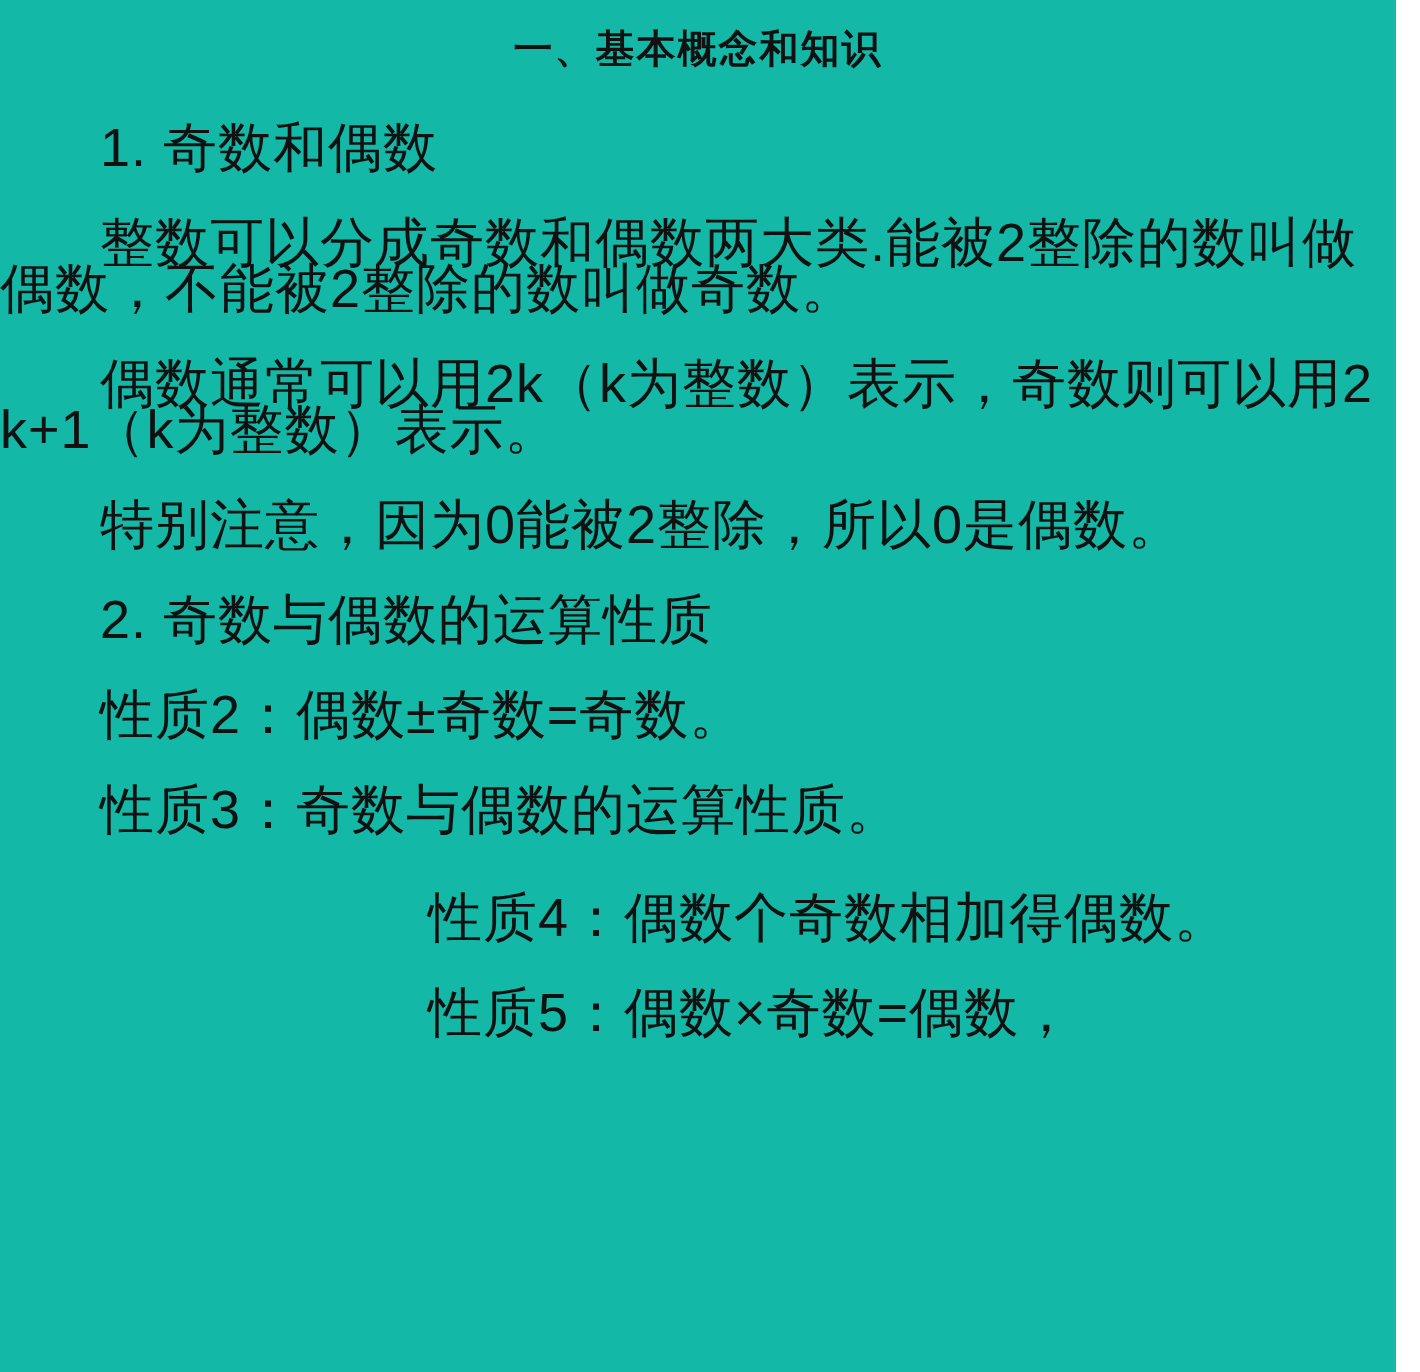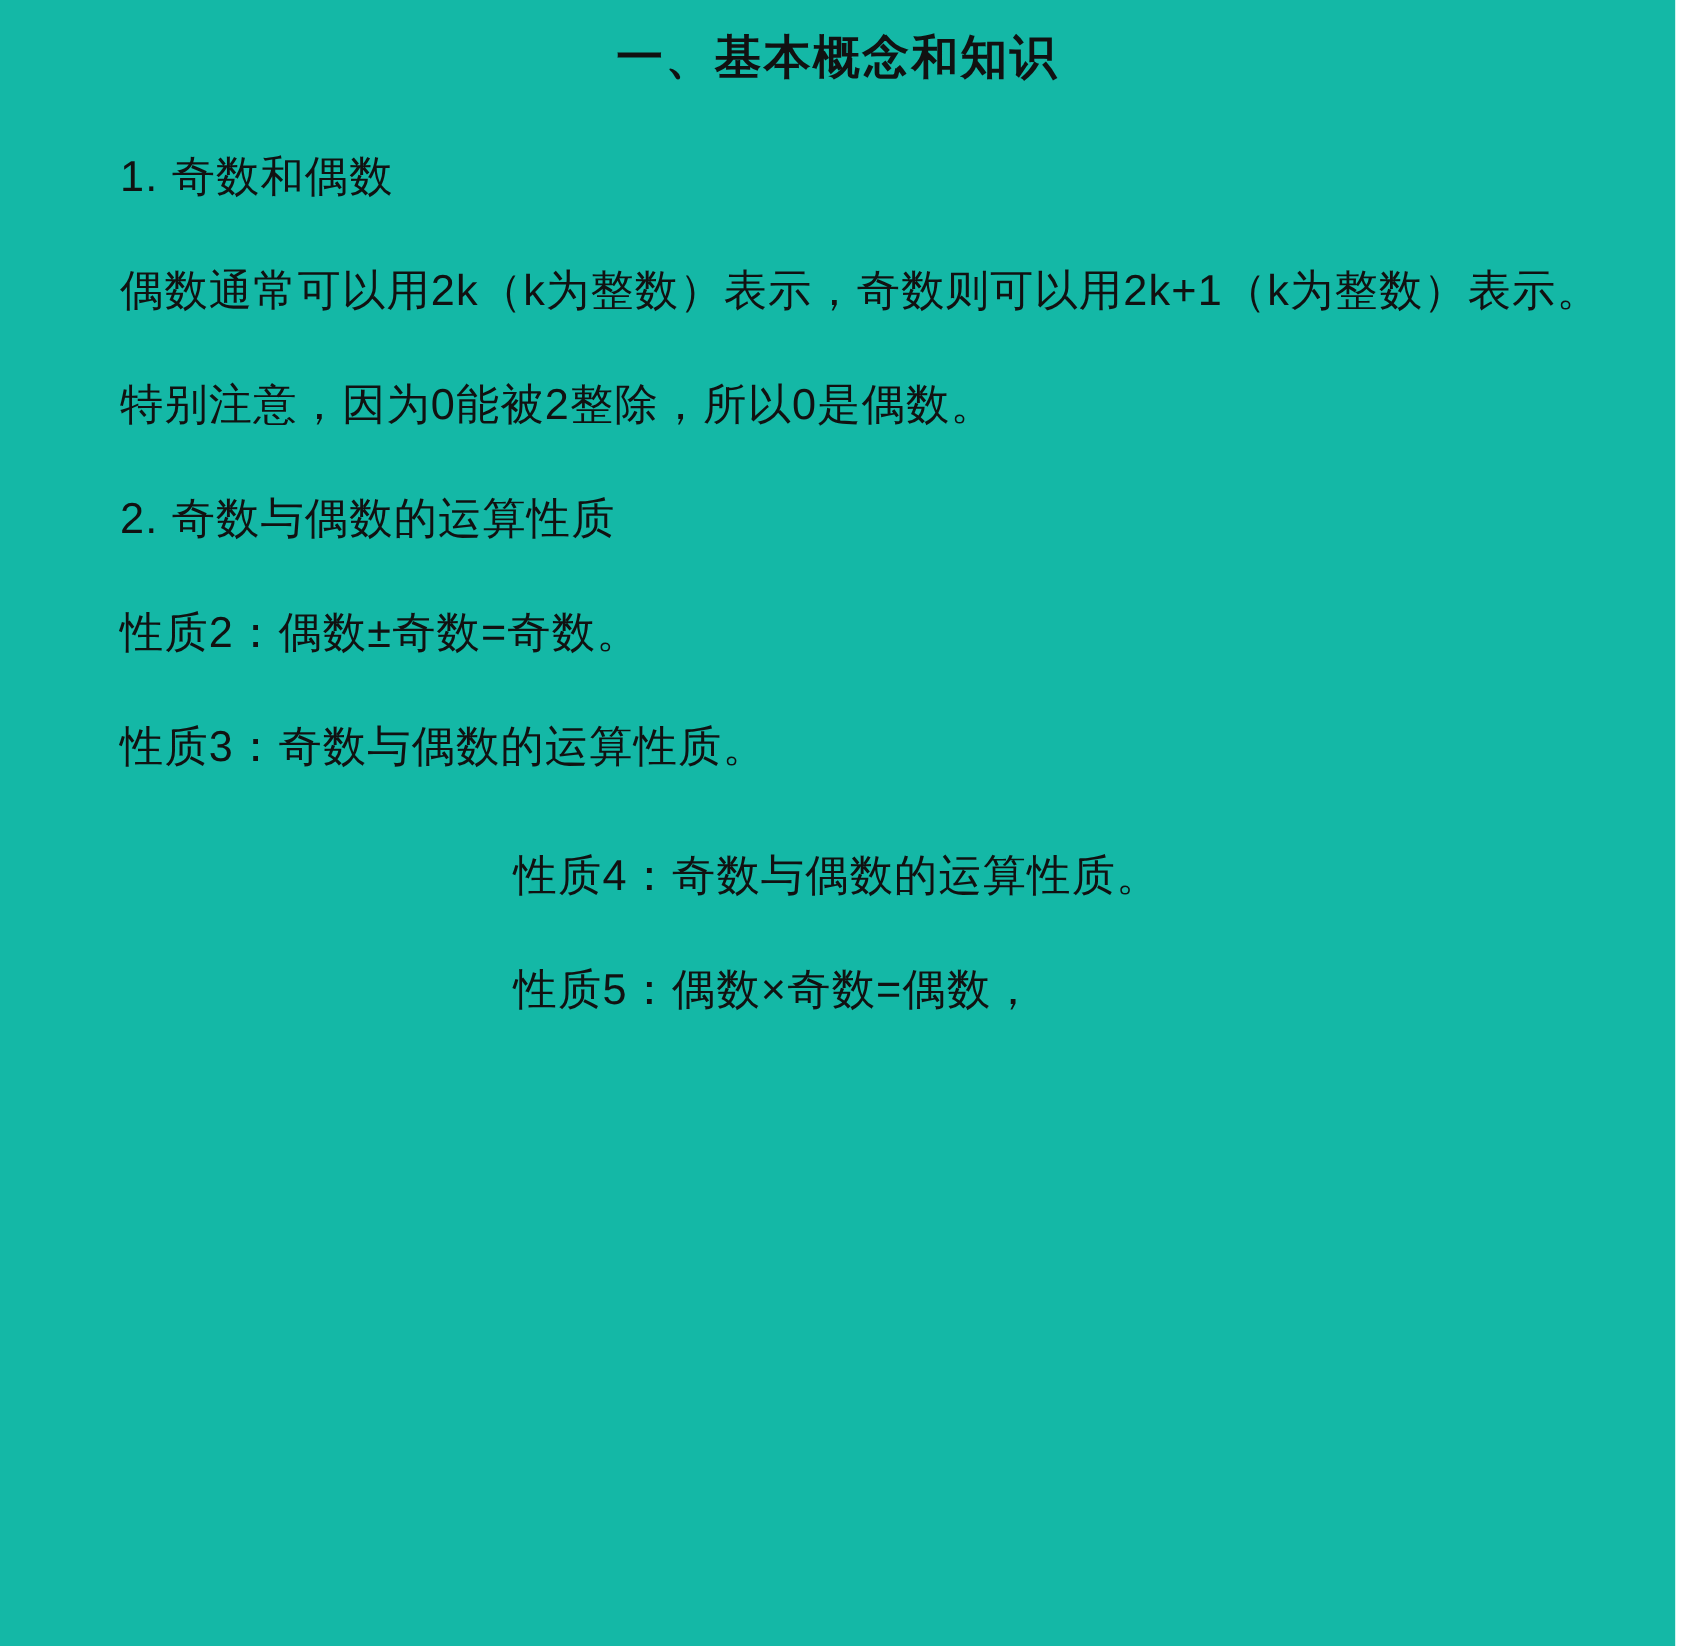--- a/index.html
+++ b/index.html
@@ -19,21 +19,21 @@
   .doc-title {
     margin: 26px 0 52px 0;
     font-size: 39px;
     font-weight: bold;
     text-align: center;
     letter-spacing: 2px;
     line-height: 46px;
   }
   .para {
     margin: 0 0 49px 0;
-    font-size: 36px;
+    font-size: 54px;
     line-height: 46px;
     text-indent: 100px;
     letter-spacing: 1px;
     word-break: break-all;
     overflow-wrap: anywhere;
   }
   
   .para.shift {
     text-indent: 0;
     margin-left: 428px;
@@ -44,31 +44,32 @@
 </style>
 </head>
 <body>
 
 <div class="doc-page">
 
   <h1 class="doc-title">一、基本概念和知识</h1>
 
   <p class="para">1. 奇数和偶数</p>
 
+  <p class="para">整数可以分成奇数和偶数两大类.能被2整除的数叫做偶数，不能被2整除的数叫做奇数。</p>
 
   <p class="para">偶数通常可以用2k（k为整数）表示，奇数则可以用2k+1（k为整数）表示。</p>
 
   <p class="para">特别注意，因为0能被2整除，所以0是偶数。</p>
 
   <p class="para">2. 奇数与偶数的运算性质</p>
 
 
 
   <p class="para">性质2：偶数±奇数=奇数。</p>
 
   <p class="para">性质3：奇数与偶数的运算性质。</p>
 
-  <p class="para shift extra-gap">性质4：奇数与偶数的运算性质。</p>
+  <p class="para shift extra-gap">性质4：偶数个奇数相加得偶数。</p>
 
   <p class="para shift">性质5：偶数×奇数=偶数，</p>
 
 
 </div>
 
 </body></html>

